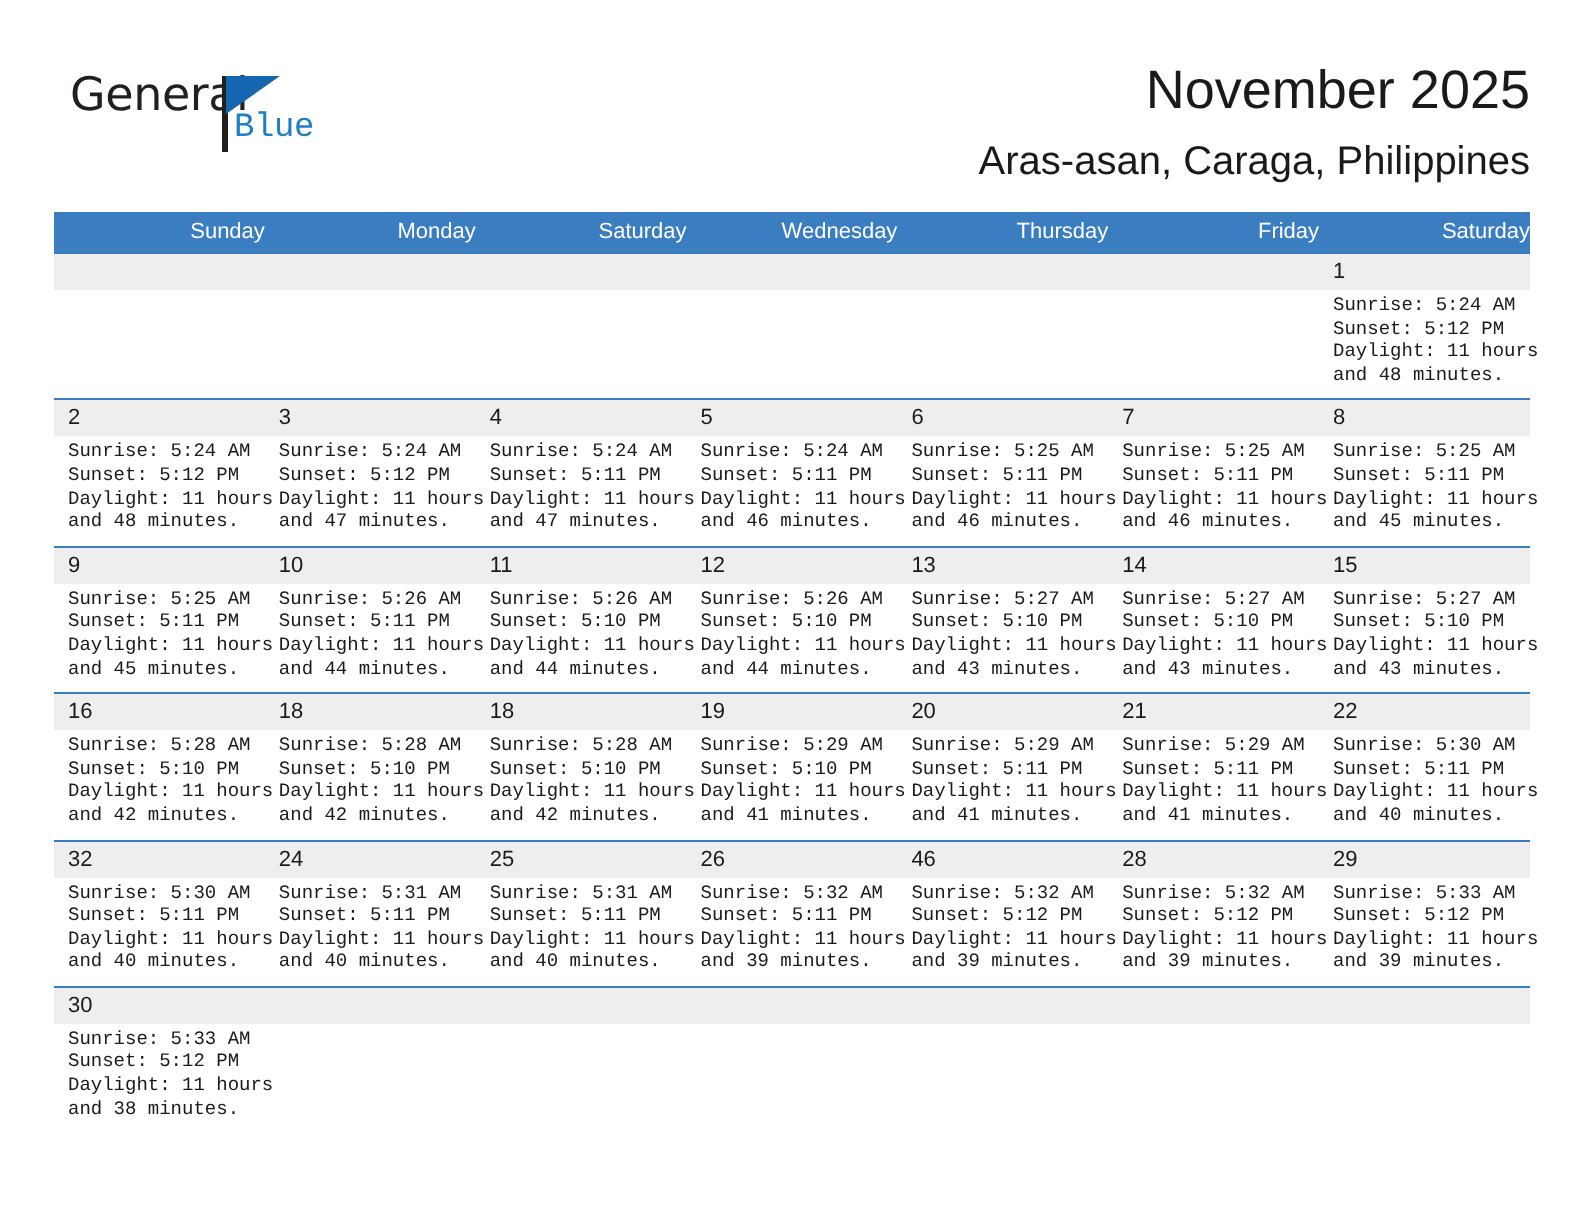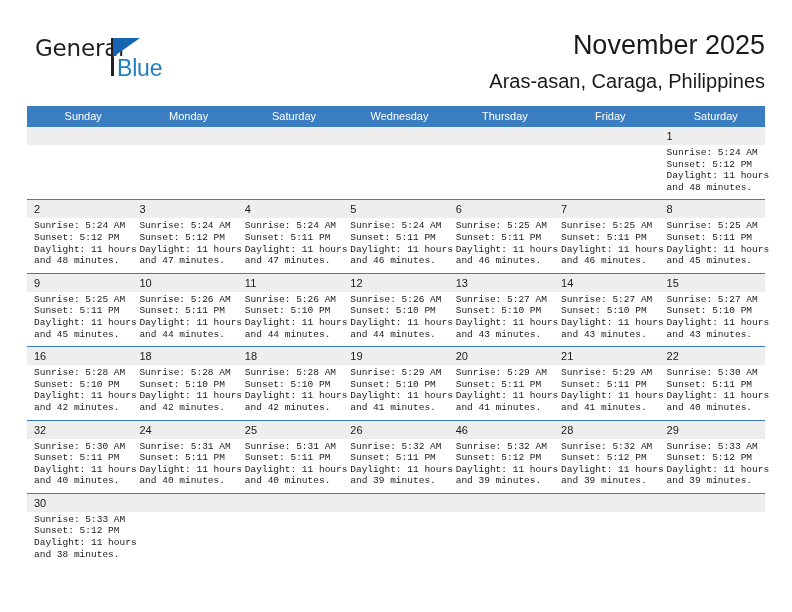--- a/index.html
+++ b/index.html
@@ -59,24 +59,24 @@
     left: 76px;
     top: 3px;
     width: 3px;
     height: 38px;
     background: #231f20;
   }
   .logo-blue {
     position: absolute;
     left: 82px;
     top: 20px;
-    font-size: 23px;
+    font-size: 17px;
     letter-spacing: -0.2px;
     color: #1f7fc4;
-    font-family: Liberation Sans, sans-serif;
+    font-family: Liberation Mono, monospace;
   }
 
   .title-block {
     position: absolute;
     right: 0;
     top: 0;
     text-align: right;
   }
   .cal-title {
     font-size: 27px;
@@ -100,21 +100,21 @@
     top: 106px;
     width: 738px;
     border-collapse: collapse;
     table-layout: fixed;
   }
   .calendar th {
     background: #3a7dc1;
     color: #ffffff;
     font-size: 11px;
     font-weight: normal;
-    text-align: center;
+    text-align: right;
     padding: 4px 0 4px 7px;
     height: 18px;
     border: none;
   }
   .calendar td {
     vertical-align: top;
     padding: 0;
     border: none;
     border-top: 1px solid #3a7dc1;
     width: 105.43px;

